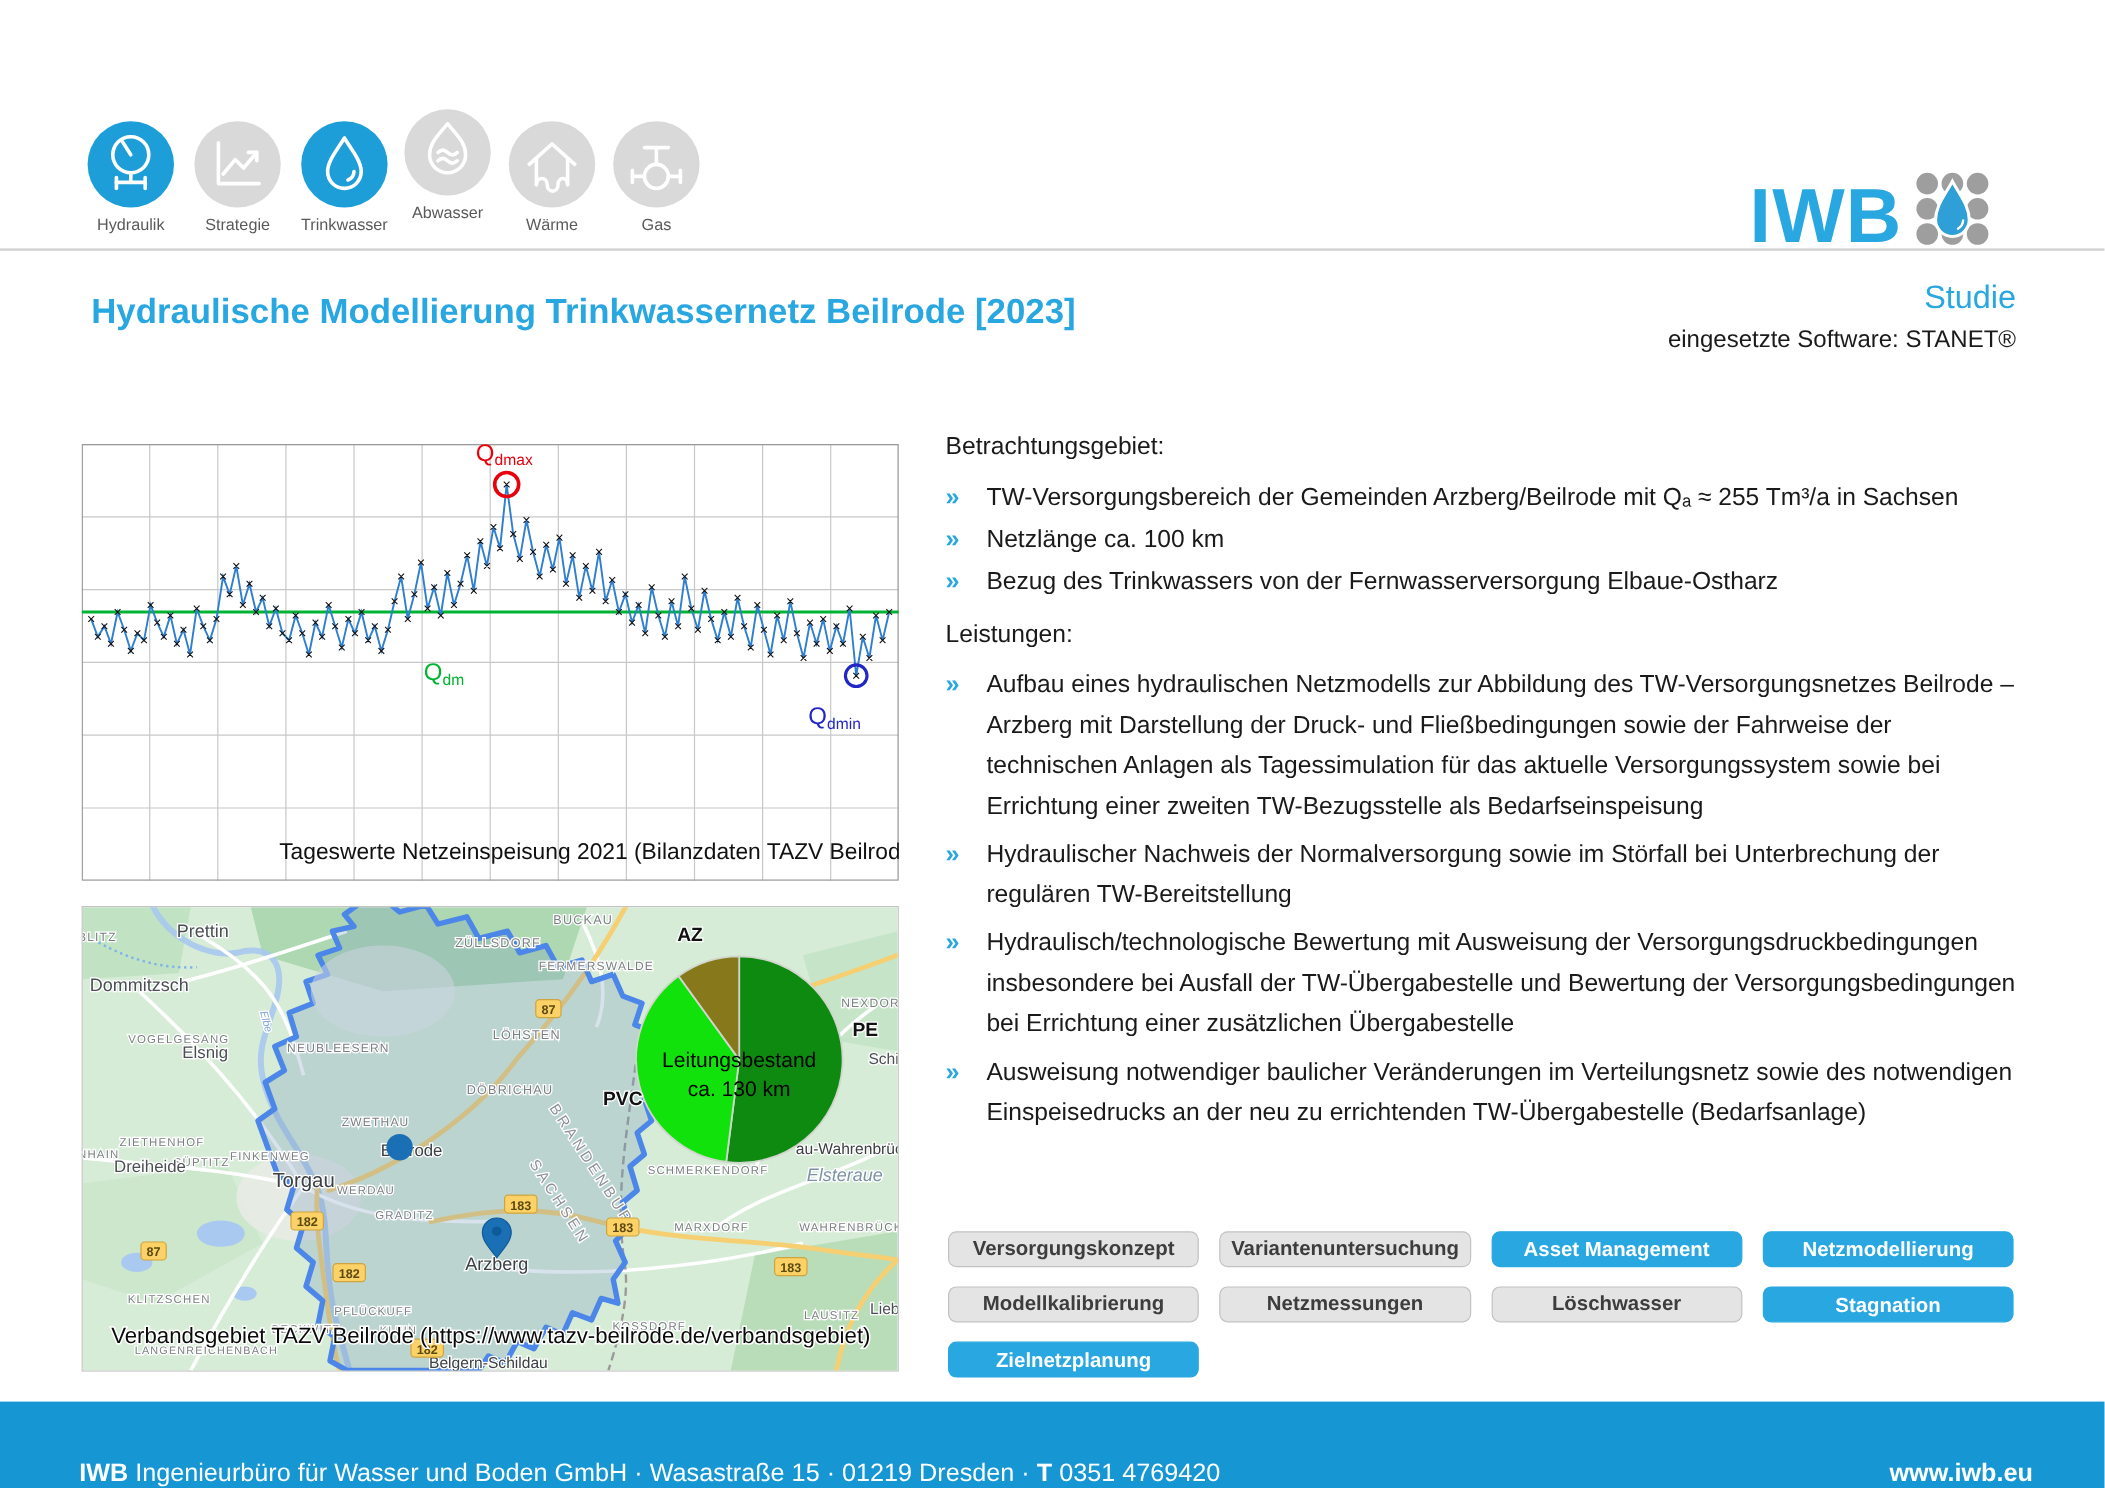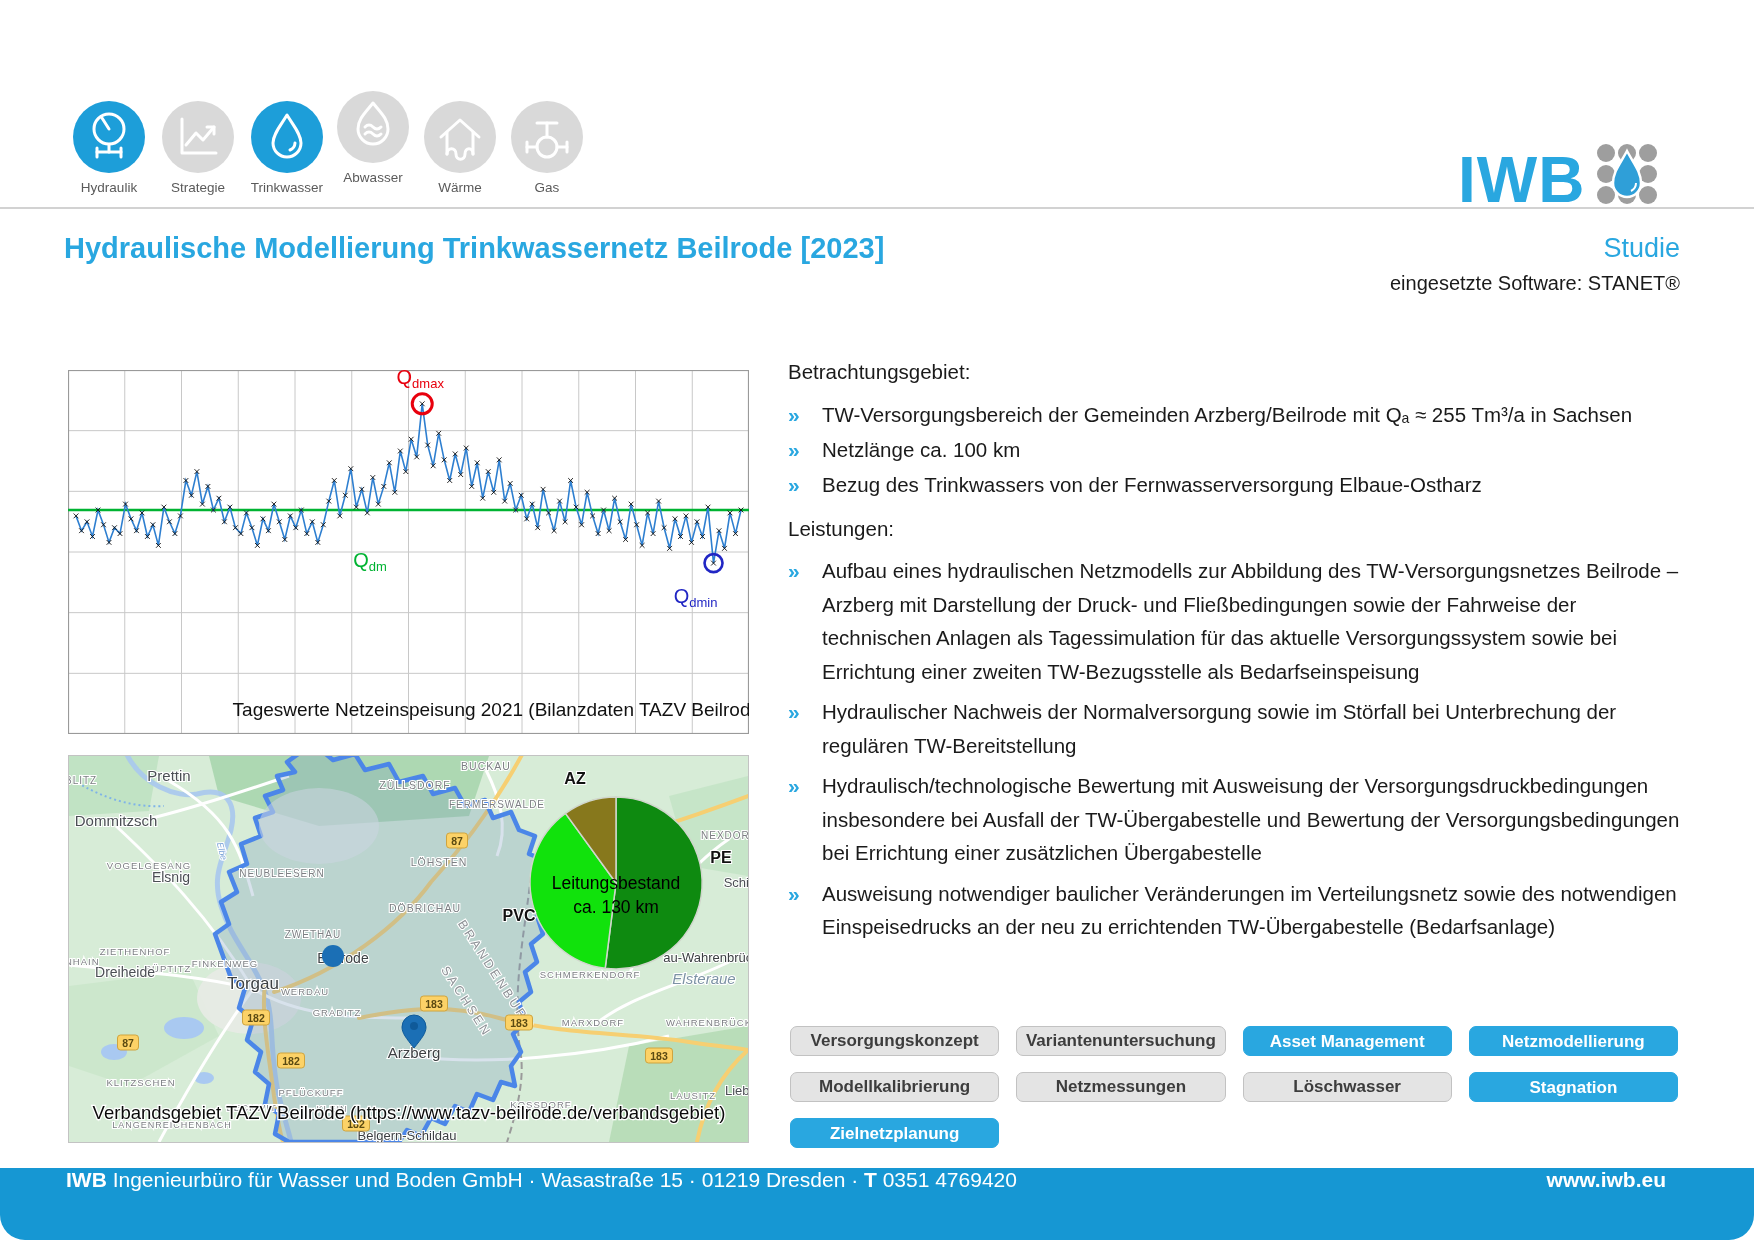--- a/index.html
+++ b/index.html
@@ -1,30 +1,30 @@
 <!DOCTYPE html>
 <html style="--accent: #29a7e0; --icon-active: #1d9ed9; --footer: #1697d3;"><head>
 <meta charset="utf-8">
 <style>
   html,body{margin:0;padding:0;background:#fff;}
   #page{position:relative;width:1754px;height:1240px;background:#fff;overflow:hidden;
-        font-family:"Liberation Sans",sans-serif;color:#1a1a1a;border-radius:25px;}
+        font-family:"Liberation Sans",sans-serif;color:#1a1a1a;}
   
   .svc{position:absolute;width:120px;text-align:center;cursor:pointer;}
   .svc .circ{width:72px;height:72px;border-radius:50%;margin:0 auto;display:flex;align-items:center;justify-content:center;}
   .svc .circ.on{background:var(--icon-active,#1d9ed9);}
   .svc .circ.off{background:#d9d9d9;}
   .svc .lbl{margin-top:7px;font-size:13.5px;color:#5a5a5a;}
   
   #logo{position:absolute;left:1458px;top:142px;display:flex;align-items:flex-end;}
   #logo-text{font-size:64px;font-weight:bold;color:var(--accent,#29a7e0);line-height:.82;letter-spacing:1px;}
   #logo-mark{margin-left:10px;}
   #divider{position:absolute;left:0;top:207px;width:1754px;height:2px;background:#d2d2d2;}
   
-  #title{position:absolute;left:64px;top:232px;margin:0;font-size:29px;font-weight:bold;color:var(--accent,#29a7e0);}
+  #title{position:absolute;left:64px;top:232px;margin:12px;font-size:29px;font-weight:bold;color:var(--accent,#29a7e0);}
   #studie{position:absolute;right:74px;top:233px;font-size:27px;color:var(--accent,#29a7e0);}
   #software{position:absolute;right:74px;top:272px;font-size:20px;color:#1a1a1a;}
   #client{position:absolute;left:65px;top:283px;font-size:20.5px;color:#111;}
   
   #chart{position:absolute;left:68px;top:370px;width:681px;height:352px;}
   #map{position:absolute;left:68px;top:755px;width:681px;height:388px;border:1px solid #c3c3c3;box-sizing:border-box;}
   
   #rightcol{position:absolute;left:788px;top:360px;width:895px;}
   .sec-title{font-size:20.5px;margin:0 0 13px 0;}
   .bullet{display:flex;font-size:20.5px;}
@@ -34,22 +34,22 @@
   #sec2-title{margin-top:15px;}
   
   #tags{position:absolute;left:790px;top:1026px;width:888px;display:grid;
         grid-template-columns:repeat(4,1fr);column-gap:17px;row-gap:16px;}
   .tag{height:30px;line-height:28px;text-align:center;font-size:17px;font-weight:bold;
        border-radius:7px;box-sizing:border-box;cursor:pointer;}
   .tag.off{background:#e4e4e4;border:1px solid #c2c2c2;color:#3d3d3d;}
   .tag.on{background:var(--accent,#29a7e0);border:1px solid var(--accent,#29a7e0);color:#fff;line-height:30px;}
   
   #foot{position:absolute;left:0;top:1168px;width:1754px;height:72px;background:var(--footer,#1697d3);
-        display:flex;align-items:flex-start;justify-content:space-between;color:#fff;font-size:21px;
-        padding:0 88px 0 66px;box-sizing:border-box;}
+        display:flex;align-items:flex-end;justify-content:space-between;color:#fff;font-size:21px;
+        padding:0 60px 0 66px;box-sizing:border-box;}
   #foot b{font-weight:bold;}
   svg text{font-family:"Liberation Sans",sans-serif;}
 </style>
 </head>
 <body>
 
 <div id="page">
   <div id="icon-row">
       <div class="svc" style="left: 49px; top: 101px;">
         <div class="circ on">

